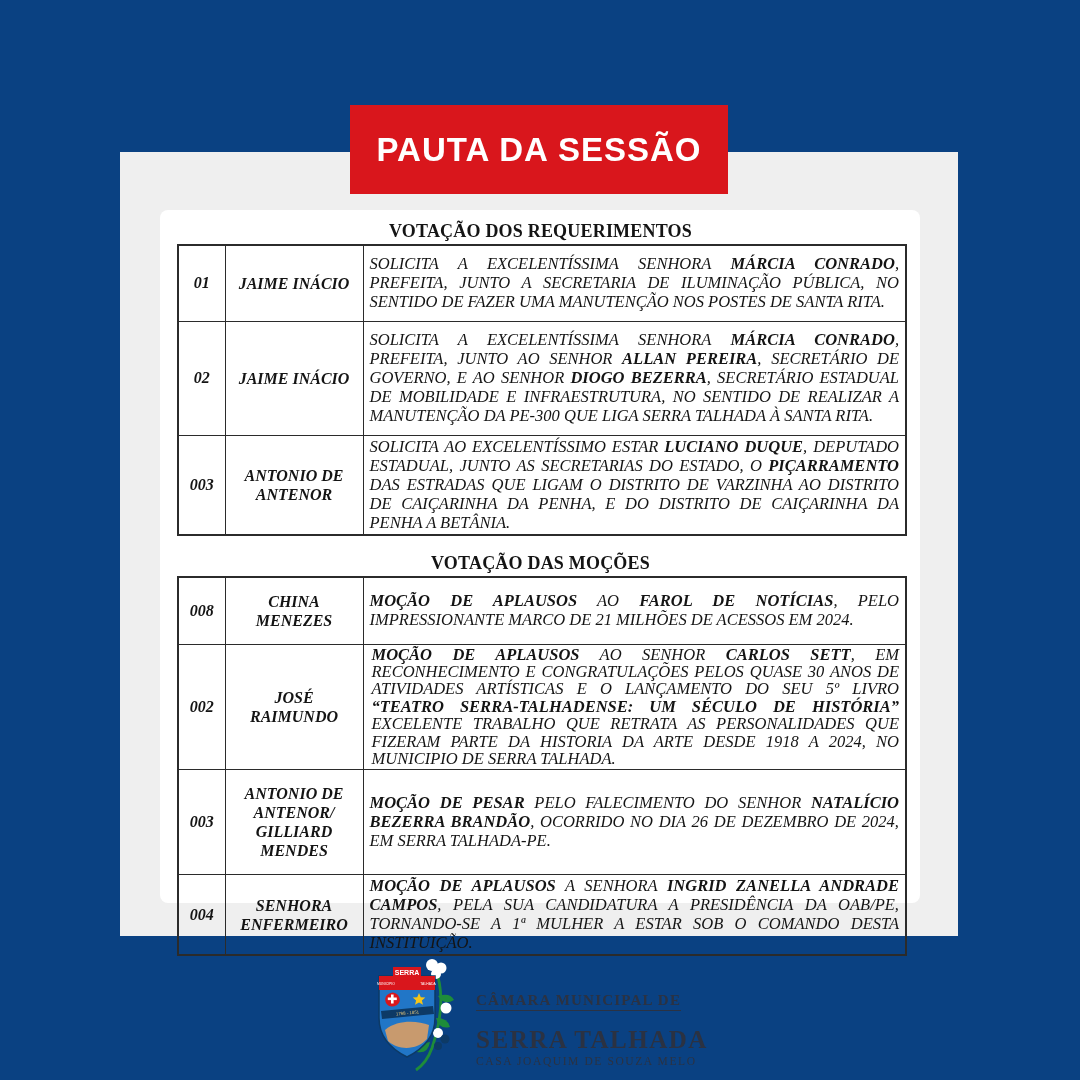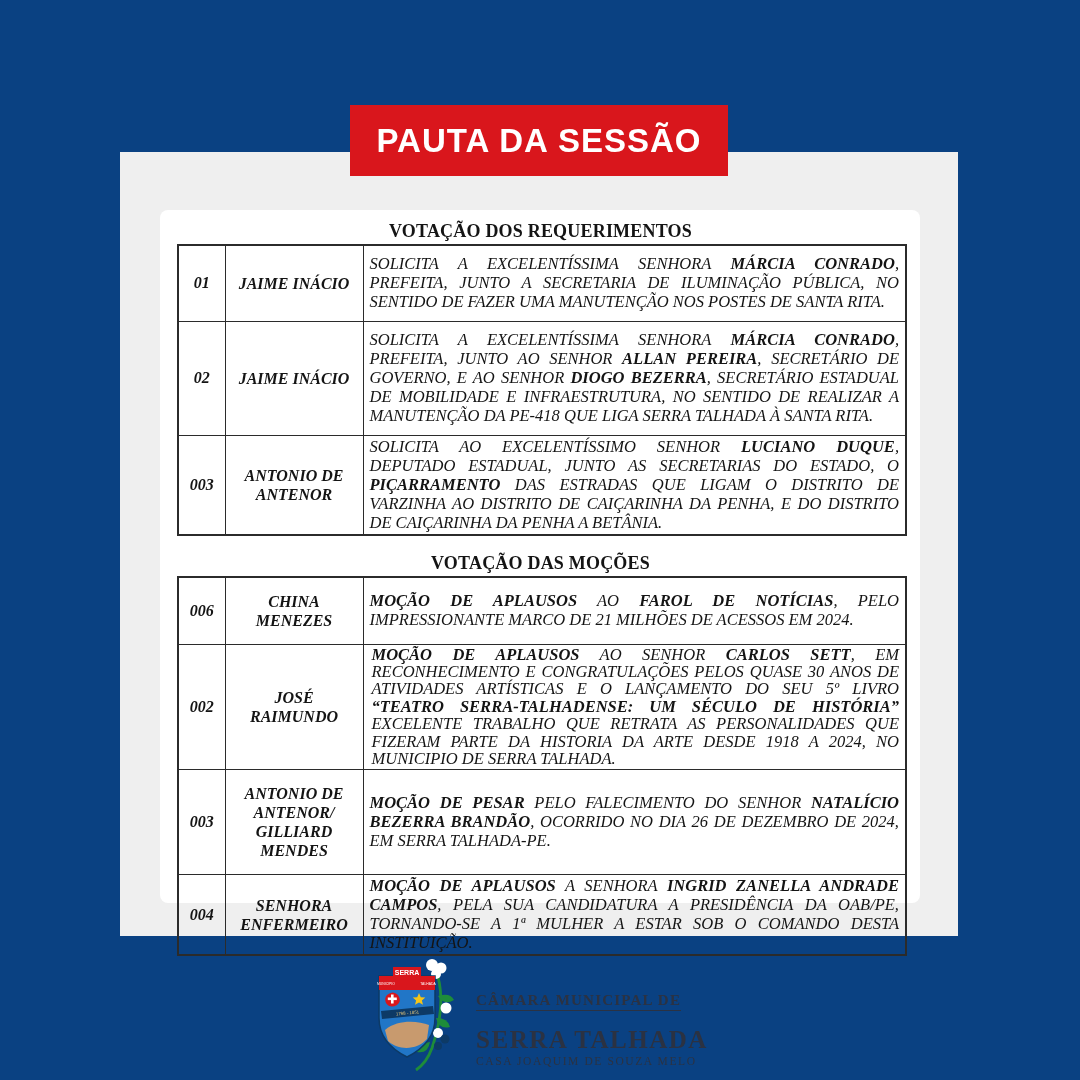--- a/index.html
+++ b/index.html
@@ -13,21 +13,21 @@
   }
   .card {
     position:absolute;
     left:120px; top:152px;
     width:838px; height:784px;
     background:#EFEFEF;
   }
   .banner {
     position:absolute;
     left:350px; top:105px;
-    width:378px; height:71px;
+    width:378px; height:89px;
     background:#D9161C;
     display:flex; align-items:center; justify-content:center;
     z-index:5;
   }
   .banner-title {
     font-family:"Liberation Sans", sans-serif;
     font-weight:800;
     font-size:33px;
     letter-spacing:1px;
     color:#FFFFFF;
@@ -146,42 +146,42 @@
         </colgroup>
       <tbody>
         <tr class="h76">
           <td class="num">01</td>
           <td class="author">JAIME INÁCIO</td>
           <td class="desc"><span>SOLICITA A EXCELENTÍSSIMA SENHORA </span><b>MÁRCIA CONRADO</b><span>, PREFEITA, JUNTO A SECRETARIA DE ILUMINAÇÃO PÚBLICA, NO SENTIDO DE FAZER UMA MANUTENÇÃO NOS POSTES DE SANTA RITA.</span></td>
         </tr>
         <tr class="h114">
           <td class="num">02</td>
           <td class="author">JAIME INÁCIO</td>
-          <td class="desc"><span>SOLICITA A EXCELENTÍSSIMA SENHORA </span><b>MÁRCIA CONRADO</b><span>, PREFEITA, JUNTO AO SENHOR </span><b>ALLAN PEREIRA</b><span>, SECRETÁRIO DE GOVERNO, E AO SENHOR </span><b>DIOGO BEZERRA</b><span>, SECRETÁRIO ESTADUAL DE MOBILIDADE E INFRAESTRUTURA, NO SENTIDO DE REALIZAR A MANUTENÇÃO DA PE-418 QUE LIGA SERRA TALHADA À SANTA RITA.</span></td>
+          <td class="desc"><span>SOLICITA A EXCELENTÍSSIMA SENHORA </span><b>MÁRCIA CONRADO</b><span>, PREFEITA, JUNTO AO SENHOR </span><b>ALLAN PEREIRA</b><span>, SECRETÁRIO DE GOVERNO, E AO SENHOR </span><b>DIOGO BEZERRA</b><span>, SECRETÁRIO ESTADUAL DE MOBILIDADE E INFRAESTRUTURA, NO SENTIDO DE REALIZAR A MANUTENÇÃO DA PE-300 QUE LIGA SERRA TALHADA À SANTA RITA.</span></td>
         </tr>
         <tr class="h95">
           <td class="num">003</td>
           <td class="author">ANTONIO DE ANTENOR</td>
-          <td class="desc"><span>SOLICITA AO EXCELENTÍSSIMO SENHOR </span><b>LUCIANO DUQUE</b><span>, DEPUTADO ESTADUAL, JUNTO AS SECRETARIAS DO ESTADO, O </span><b>PIÇARRAMENTO</b><span> DAS ESTRADAS QUE LIGAM O DISTRITO DE VARZINHA AO DISTRITO DE CAIÇARINHA DA PENHA, E DO DISTRITO DE CAIÇARINHA DA PENHA A BETÂNIA.</span></td>
+          <td class="desc"><span>SOLICITA AO EXCELENTÍSSIMO ESTAR </span><b>LUCIANO DUQUE</b><span>, DEPUTADO ESTADUAL, JUNTO AS SECRETARIAS DO ESTADO, O </span><b>PIÇARRAMENTO</b><span> DAS ESTRADAS QUE LIGAM O DISTRITO DE VARZINHA AO DISTRITO DE CAIÇARINHA DA PENHA, E DO DISTRITO DE CAIÇARINHA DA PENHA A BETÂNIA.</span></td>
         </tr>
       </tbody>
     </table>
   </div>
 
   <div class="section">
     <div class="section-title">VOTAÇÃO DAS MOÇÕES</div>
     <table class="agenda">
       <colgroup>
           <col class="c-num">
           <col class="c-author">
           <col class="c-text">
         </colgroup>
       <tbody>
         <tr class="h41">
-          <td class="num">006</td>
+          <td class="num">008</td>
           <td class="author">CHINA MENEZES</td>
           <td class="desc"><b>MOÇÃO DE APLAUSOS</b><span> AO </span><b>FAROL DE NOTÍCIAS</b><span>, PELO IMPRESSIONANTE MARCO DE 21 MILHÕES DE ACESSOS EM 2024.</span></td>
         </tr>
         <tr class="h121">
           <td class="num">002</td>
           <td class="author">JOSÉ RAIMUNDO</td>
           <td class="desc"><b>MOÇÃO DE APLAUSOS</b><span> AO SENHOR </span><b>CARLOS SETT</b><span>, EM RECONHECIMENTO E CONGRATULAÇÕES PELOS QUASE 30 ANOS DE ATIVIDADES ARTÍSTICAS E O LANÇAMENTO DO SEU 5º LIVRO </span><b>“TEATRO SERRA-TALHADENSE: UM SÉCULO DE HISTÓRIA”</b><span> EXCELENTE TRABALHO QUE RETRATA AS PERSONALIDADES QUE FIZERAM PARTE DA HISTORIA DA ARTE DESDE 1918 A 2024, NO MUNICIPIO DE SERRA TALHADA.</span></td>
         </tr>
         <tr class="h77">
           <td class="num">003</td>

